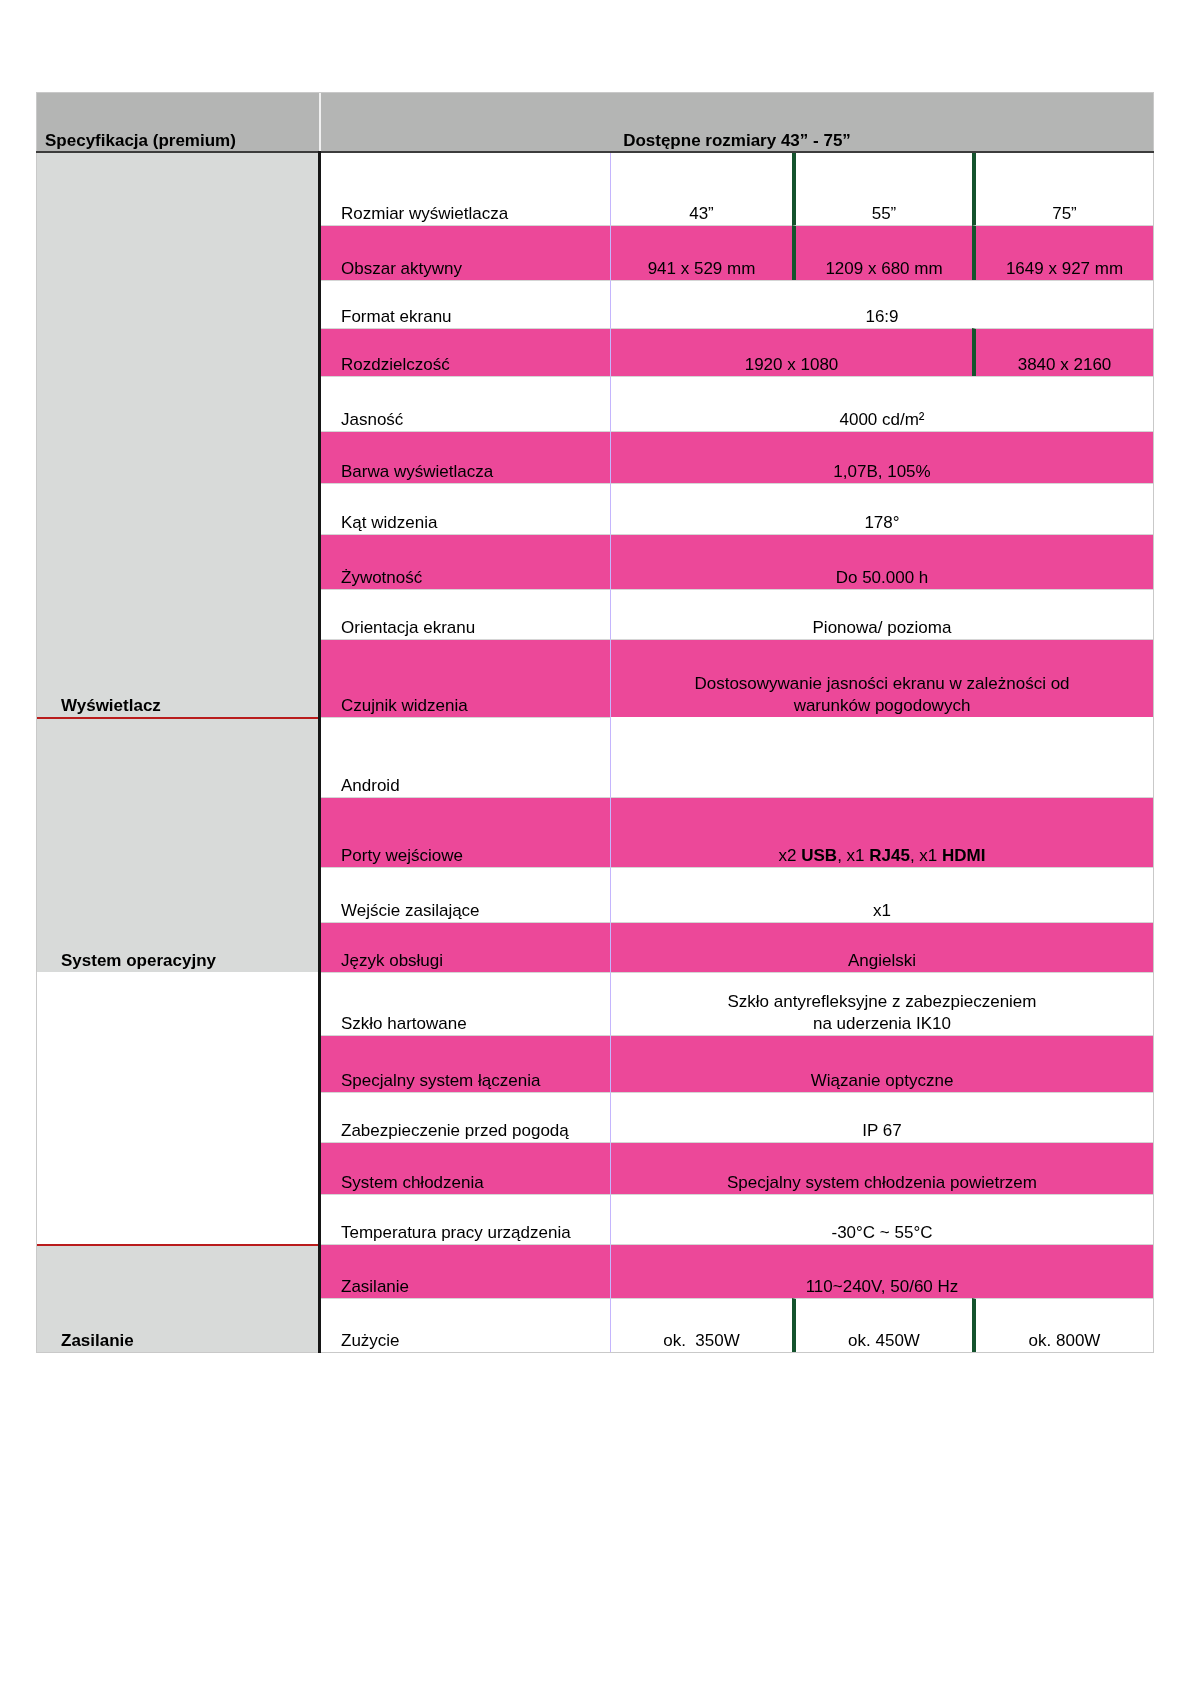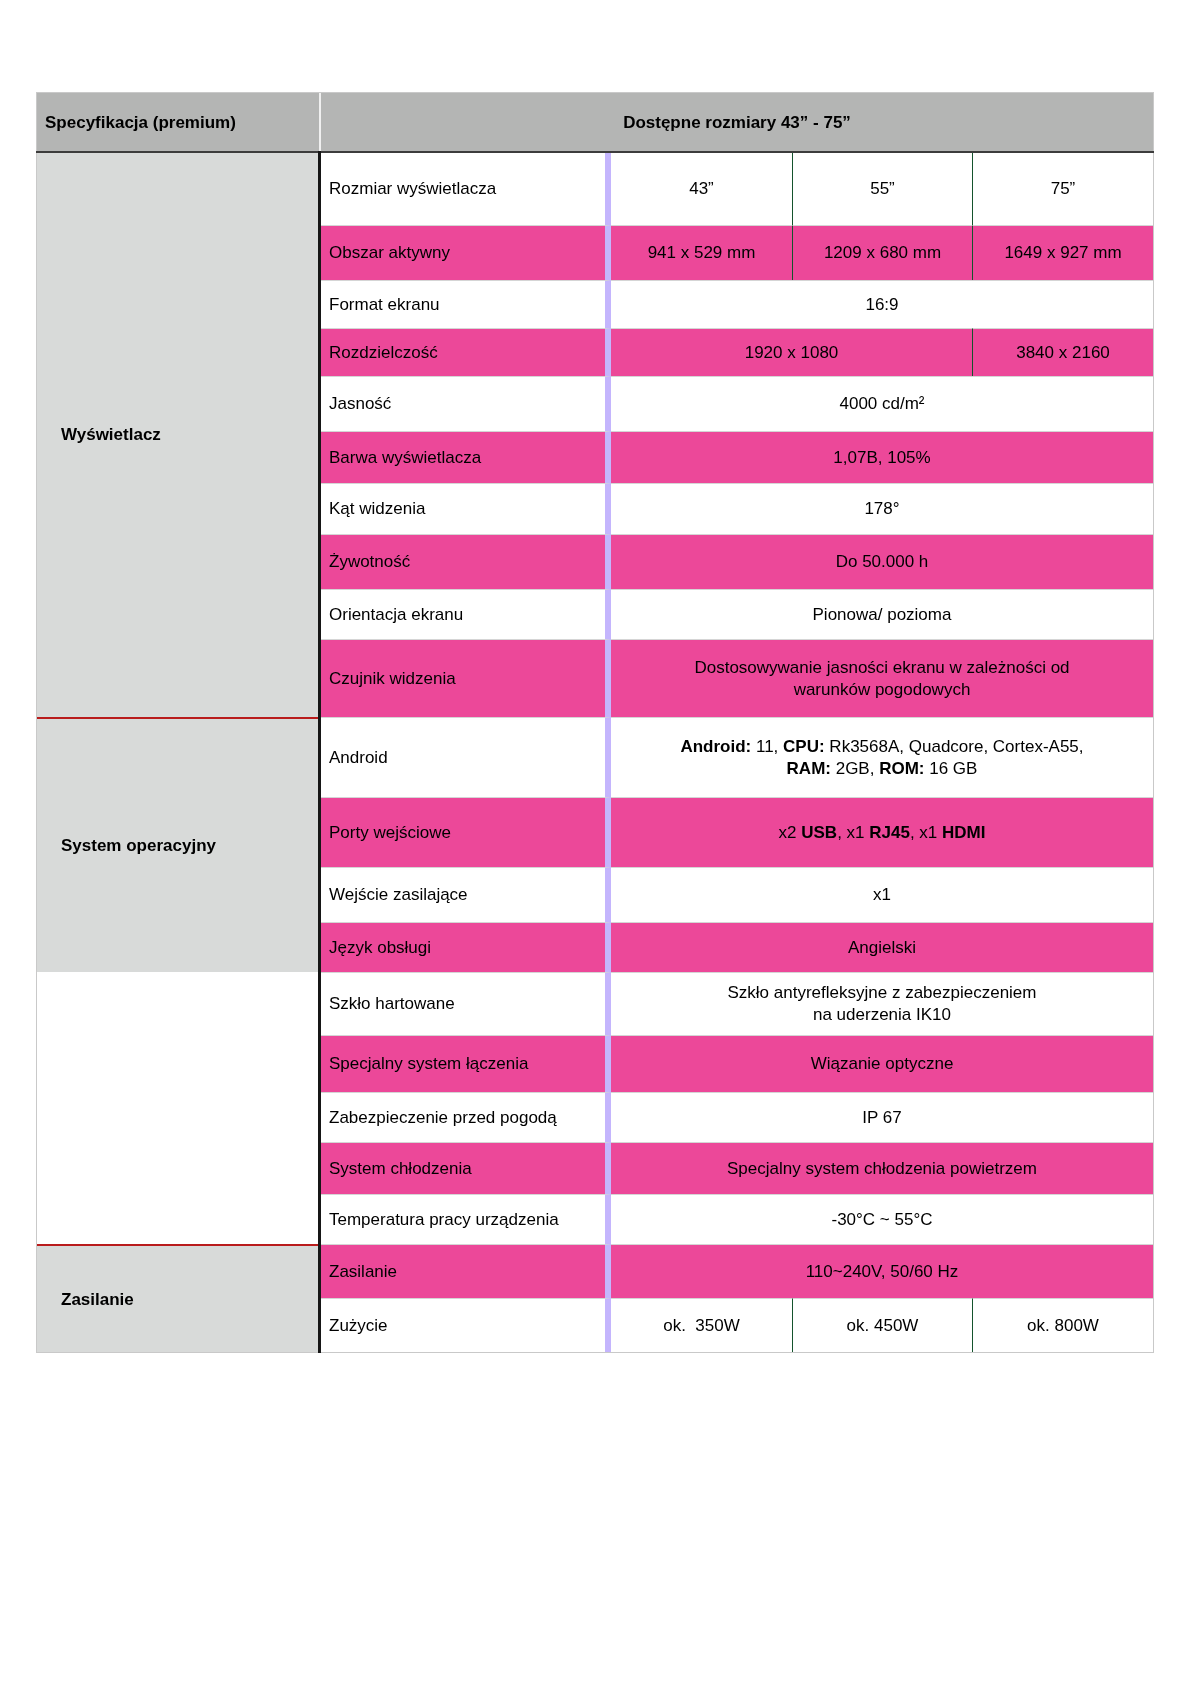--- a/index.html
+++ b/index.html
@@ -13,41 +13,41 @@
     position:absolute;left:36px;top:92px;
     width:1116px;
     display:grid;
     grid-template-columns:282px 292px 181px 180px 181px;
     grid-template-rows:59px 73px 55px 48px 48px 55px 52px 51px 55px 50px 78px 80px 70px 55px 50px 63px 57px 50px 52px 50px 54px 54px;
     border:1px solid #c9c9c9;
     font-size:17px;
     line-height:22px;
   }
   .cell{
-    display:flex;align-items:center;justify-content:center;
+    display:flex;align-items:flex-end;justify-content:center;
     box-sizing:border-box;text-align:center;
     background:#ffffff;
   }
   .hdr{
     background:#b4b5b4;font-weight:bold;
   }
   .hdr-left{justify-content:flex-start;text-align:left;padding-left:8px;}
   .hdr-right{border-left:2px solid #f0f0f0;}
   .cat{
     background:#d8dad9;font-weight:bold;
     justify-content:flex-start;text-align:left;padding-left:24px;
     line-height:23px;
   }
   .cat.bt{border-top:2px solid #b91c1c;}
   .prop{
-    justify-content:flex-start;text-align:left;padding-left:10px;
-    border-right:6px solid #c4b5fd;
+    justify-content:flex-start;text-align:left;padding-left:22px;
+    border-right:1px solid #c4b5fd;
   }
   .bt{border-top:1px solid #d5d5d5;}
-  .bl{border-left:1px solid #14532d;}
+  .bl{border-left:4px solid #14532d;}
   .g{background:#ec4899;}
   .pre{white-space:pre-wrap;}
   .two-line div{text-align:center;}
   
   .dark-hline{position:absolute;left:-1px;right:-1px;top:58px;height:2px;background:#3c3c3c;z-index:3;}
   .dark-vline{position:absolute;left:281px;top:58px;bottom:-1px;width:3px;background:#161616;z-index:3;}
 </style>
 </head>
 <body>
 
@@ -104,26 +104,20 @@
 
   <div class="cell prop g bt" style="grid-area:11/2/12/3">Czujnik widzenia</div>
   <div class="cell g bt two-line" style="grid-area:11/3/12/6">
     <div>
       <div>Dostosowywanie jasności ekranu w zależności od</div>
       <div>warunków pogodowych</div>
     </div>
   </div>
 
   <div class="cell prop bt" style="grid-area:12/2/13/3">Android</div>
-  <div class="cell bt two-line" style="grid-area:12/3/13/6">
-    <div>
-      <div><b>Android:</b><span> 11, </span><b>CPU:</b><span> Rk3568A, Quadcore, Cortex-A55,</span></div>
-      <div><b>RAM:</b><span> 2GB, </span><b>ROM:</b><span> 16 GB</span></div>
-    </div>
-  </div>
 
   <div class="cell prop g bt" style="grid-area:13/2/14/3">Porty wejściowe</div>
   <div class="cell g bt" style="grid-area:13/3/14/6">
     <span><span>x2 </span><b>USB</b><span>, x1 </span><b>RJ45</b><span>, x1 </span><b>HDMI</b></span>
   </div>
 
   <div class="cell prop bt" style="grid-area:14/2/15/3">Wejście zasilające</div>
   <div class="cell bt" style="grid-area:14/3/15/6">x1</div>
 
   <div class="cell prop g bt" style="grid-area:15/2/16/3">Język obsługi</div>

